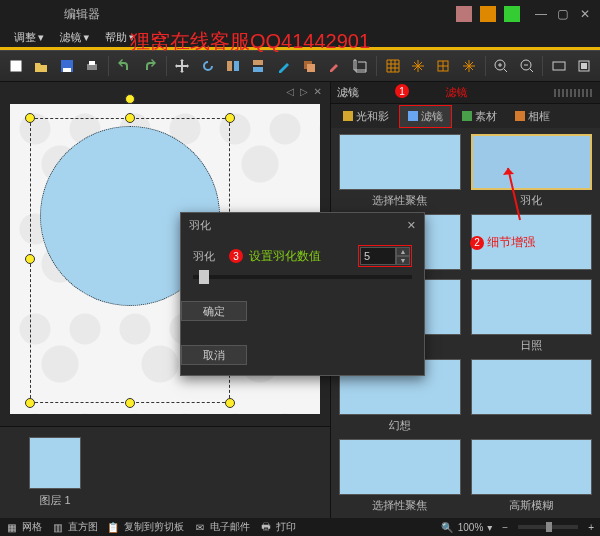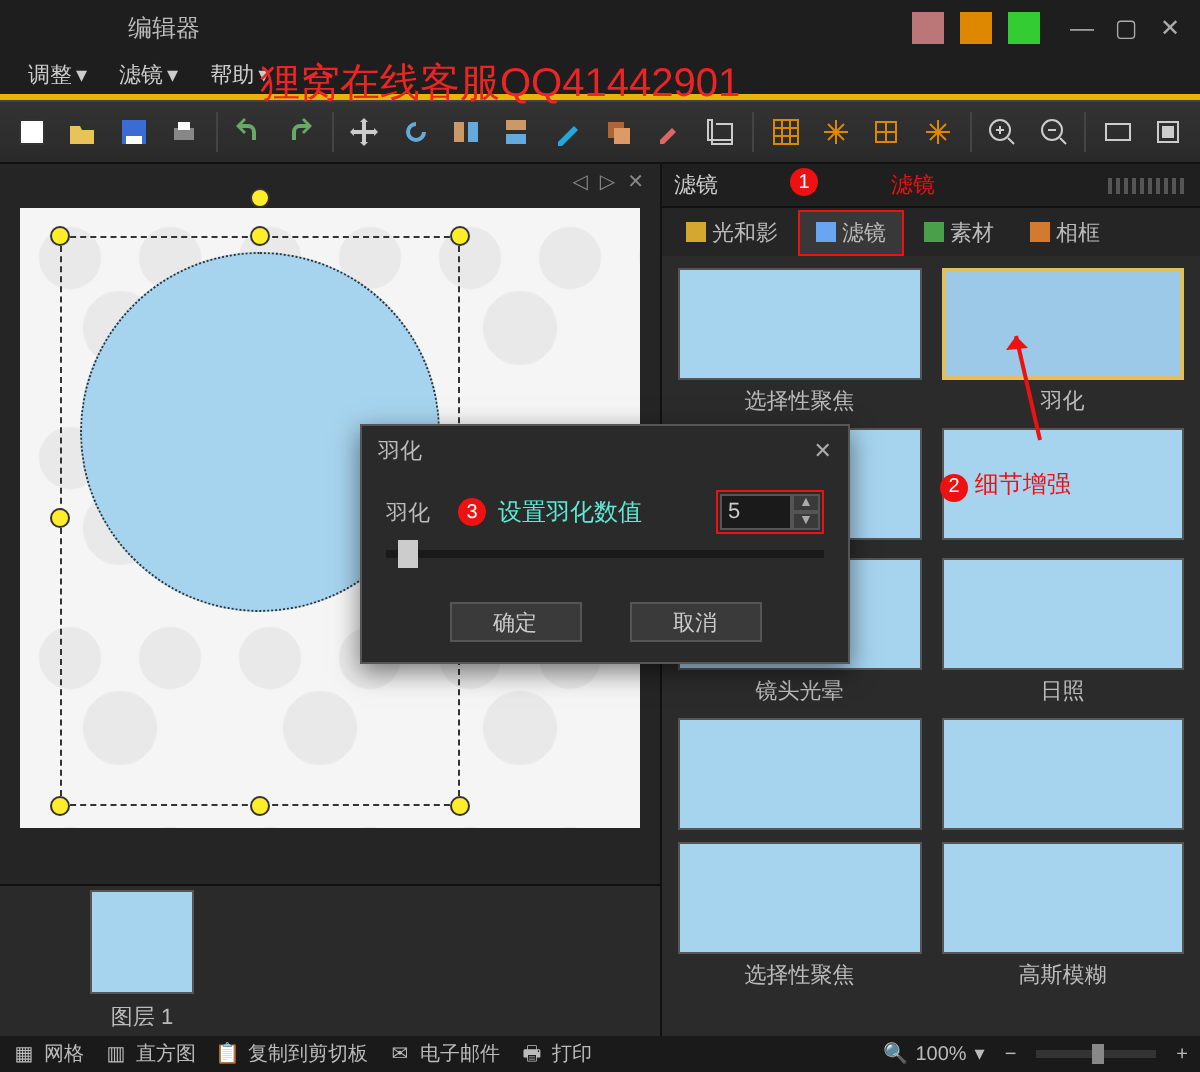--- a/index.html
+++ b/index.html
@@ -25,21 +25,21 @@
     radial-gradient(circle at 75% 25%, rgba(0,0,0,0.05) 0 15px, transparent 16px),
     radial-gradient(circle at 50% 60%, rgba(0,0,0,0.05) 0 18px, transparent 19px);
     background-size: 100px 100px; }
   .sel-box { position: absolute; left: 20px; top: 14px; width: 200px; height: 285px; border: 1px dashed #333; }
   .circle { position: absolute; left: 30px; top: 22px; width: 180px; height: 180px; border-radius: 50%; background: #a6d3ee; border: 1px dotted #333; }
   .handle { position: absolute; width: 10px; height: 10px; background: #ffed29; border: 1px solid #333; border-radius: 50%; }
   .h-tl{left:15px;top:9px}.h-tm{left:115px;top:9px}.h-tr{left:215px;top:9px}
   .h-ml{left:15px;top:150px}.h-mr{left:215px;top:150px}
   .h-bl{left:15px;top:294px}.h-bm{left:115px;top:294px}.h-br{left:215px;top:294px}
   .h-rot{left:115px;top:-10px}
-  .layers { height: 76px; margin-top: auto; background: #2a2a2a; border-top: 1px solid #111; display: flex; align-items: center; padding: 0 36px; }
+  .layers { height: 92px; margin-top: auto; background: #2a2a2a; border-top: 1px solid #111; display: flex; align-items: center; padding: 0 20px; }
   .layer-thumb { width: 70px; }
   .layer-thumb .thumb { width: 52px; height: 52px; background: #a6d3ee; border: 1px solid #555; margin: 0 auto; }
   .layer-thumb .lbl { text-align: center; color: #bbb; font-size: 11px; margin-top: 4px; }
   .side-panel { flex: 1; background: #2b2b2b; border-left: 1px solid #111; display: flex; flex-direction: column; }
   .panel-head { height: 22px; display: flex; align-items: center; padding: 0 6px; background: #1f1f1f; border-bottom: 1px solid #111; }
   .panel-head span { flex: 1; }
   .panel-head .grip { width: 40px; height: 8px; background: repeating-linear-gradient(90deg,#555 0 2px,transparent 2px 4px); }
   .tabs { height: 24px; display: flex; align-items: center; gap: 2px; padding: 0 4px; background: #252525; }
   .tab { padding: 3px 8px; color: #bbb; font-size: 11px; display: flex; align-items: center; gap: 3px; }
   .tab.active { background: #383838; }
@@ -52,28 +52,28 @@
   .gitem { text-align: center; }
   .gitem .gthumb { width: 100%; height: 56px; background: #a6d3ee; border: 1px solid #555; }
   .gitem .gthumb.sel { border: 2px solid #e0c060; background: #9cc9e8; }
   .gitem .glbl { color: #bbb; font-size: 11px; margin-top: 3px; }
   .dialog { position: absolute; left: 180px; top: 212px; width: 245px; background: #2a2a2a; border: 1px solid #555; box-shadow: 0 4px 12px rgba(0,0,0,0.5); z-index: 40; }
   .dlg-title { height: 24px; display: flex; align-items: center; padding: 0 8px; color: #bbb; font-size: 11px; }
   .dlg-title .x { margin-left: auto; color: #aaa; cursor: pointer; }
   .dlg-body { padding: 8px 12px; }
   .dlg-row { display: flex; align-items: center; gap: 6px; margin-bottom: 8px; }
   .dlg-row .lbl { color: #bbb; width: 30px; }
-  .dlg-row .annot { color: #5eead4; font-size: 12px; flex: 1; }
+  .dlg-row .annot { color: #84cc16; font-size: 12px; flex: 1; }
   .num-input { width: 36px; height: 18px; background: #1a1a1a; border: 1px solid #555; color: #ccc; font-size: 11px; padding: 0 3px; }
   .spin { width: 14px; display: flex; flex-direction: column; }
   .spin div { height: 9px; background: #3a3a3a; border: 1px solid #555; font-size: 7px; text-align: center; line-height: 7px; color: #aaa; }
   .slider-row { display: flex; align-items: center; margin: 4px 0 10px; }
   .slider-track { flex: 1; height: 4px; background: #1a1a1a; position: relative; }
   .slider-thumb { position: absolute; left: 6px; top: -5px; width: 10px; height: 14px; background: #ccc; }
-  .dlg-btns { display: flex; gap: 24px; justify-content: center; padding: 4px 0 10px; }
+  .dlg-btns { display: flex; gap: 24px; justify-content: center; padding: 4px 0 10px; flex-direction: column; }
   .dlg-btn { width: 66px; height: 20px; background: #3a3a3a; border: 1px solid #555; color: #ccc; font-size: 11px; display: flex; align-items: center; justify-content: center; }
   .annot2 { position: absolute; left: 470px; top: 234px; color: #e11; font-size: 12px; z-index: 45; pointer-events: none; }
   .arrow1 { position: absolute; left: 500px; top: 160px; z-index: 44; pointer-events: none; }
   .statusbar { height: 18px; background: #1a1a1a; display: flex; align-items: center; padding: 0 6px; gap: 10px; color: #bbb; font-size: 10px; }
   .st-item { display: flex; align-items: center; gap: 4px; }
   .st-ico { width: 12px; height: 12px; display: flex; align-items: center; justify-content: center; }
   .zoom-slider { width: 60px; height: 4px; background: #333; position: relative; }
   .zoom-slider div { position: absolute; left: 28px; top: -3px; width: 6px; height: 10px; background: #888; }
   .badge-inline{position:absolute;left:395px;top:84px;z-index:46}
 </style>
@@ -321,20 +321,21 @@
           <div class="gitem">
             <div class="gthumb"></div>
             <div class="glbl">镜头光晕</div>
           </div>
           <div class="gitem">
             <div class="gthumb"></div>
             <div class="glbl">日照</div>
           </div>
           <div class="gitem">
             <div class="gthumb"></div>
+            <div class="glbl">幻想</div>
           </div>
           <div class="gitem">
             <div class="gthumb"></div>
           </div>
           <div class="gitem">
             <div class="gthumb"></div>
             <div class="glbl">选择性聚焦</div>
           </div>
           <div class="gitem">
             <div class="gthumb"></div>

